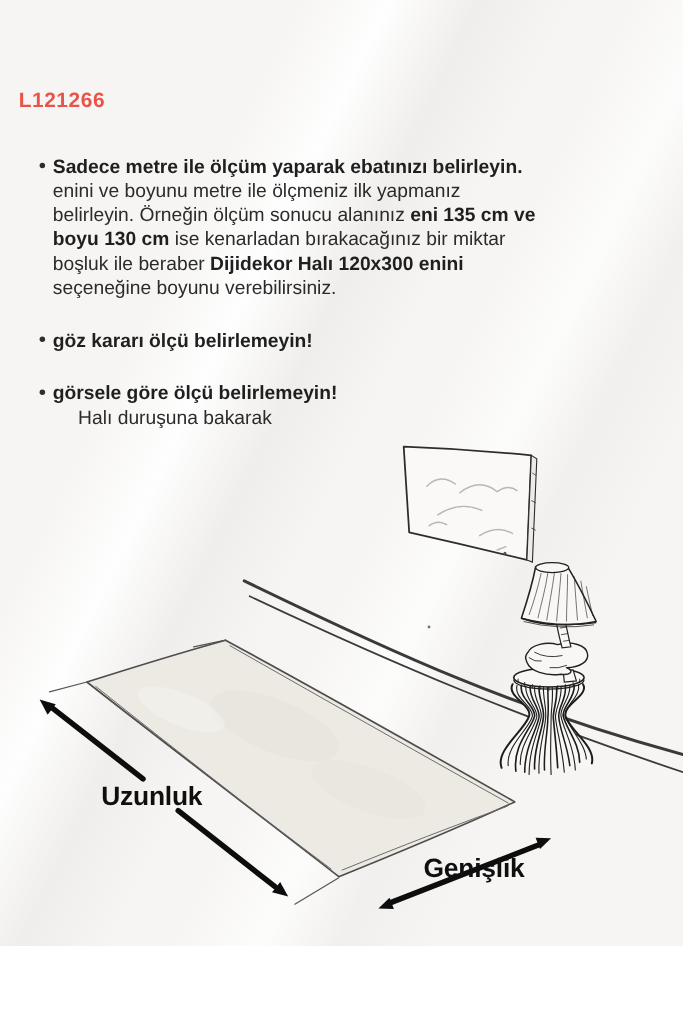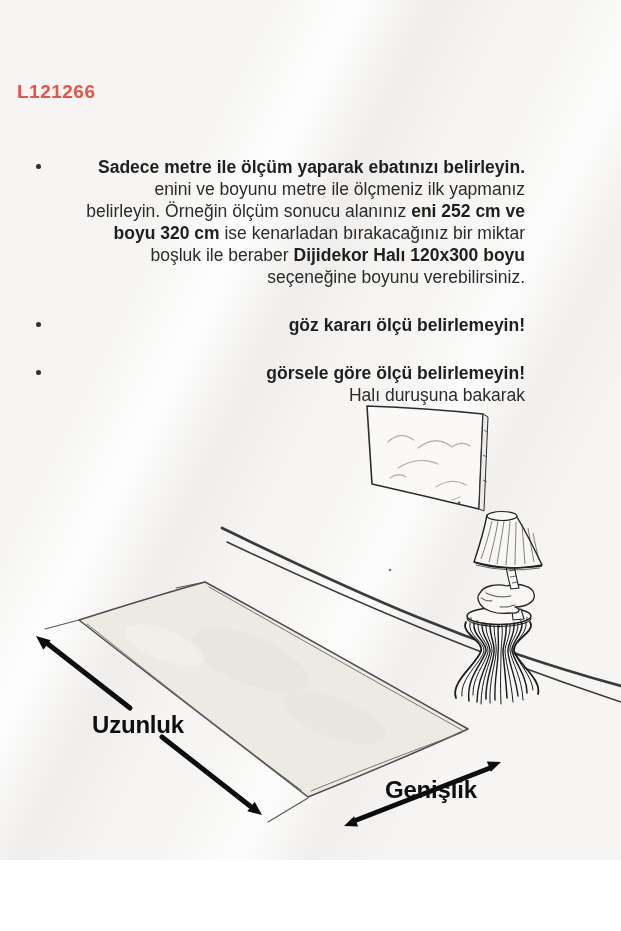--- a/index.html
+++ b/index.html
@@ -15,21 +15,21 @@
 
   .product-code{
     position:absolute; left:17px; top:81px; z-index:1;
     font-size:19px; font-weight:700; letter-spacing:0.5px;
     color:var(--accent,#ea5348);
   }
   .title{position:absolute; left:55px; top:68px; z-index:2; white-space:nowrap;}
   .title .t1{display:block; font-size:28px; line-height:40px; font-weight:800; letter-spacing:-0.2px; color:#1d1d1d;}
   .title .t2{display:block; font-size:30px; line-height:40px; font-weight:400; letter-spacing:0.2px; color:#242424;}
 
-  .bullets{position:absolute; left:35px; top:156px; width:490px; z-index:2;text-align:right;}
+  .bullets{position:absolute; left:35px; top:140px; width:490px; z-index:2;}
   .bullet{position:relative; padding-left:13px; margin-bottom:26px; font-size:17.5px; line-height:22px;}
   .bullet .dot{position:absolute; left:1px; top:8px; width:5px; height:5px; border-radius:50%; background:#2e2e2e;}
   .bullet .line{white-space:nowrap;}
   .bullet .b{font-weight:700; color:#1f1f1f;}
   .bullet:not(:first-child) .line:nth-child(3){margin-left:23px;}
 
   svg.illustration{position:absolute; left:0; top:0; z-index:1;}
 
   .dim-label{position:absolute; z-index:3; font-weight:700; font-size:24px; letter-spacing:-0.2px; color:#0f0f0f; white-space:nowrap;}
   .dim-label.uzunluk{left:92px; top:711px;}
@@ -43,23 +43,23 @@
   <div class="streak s2"></div>
 
   <div class="product-code">L121266</div>
 
 
   <div class="bullets">
       <div class="bullet">
         <span class="dot"></span>
         <div class="line"><span class="b">Sadece metre ile ölçüm yaparak ebatınızı belirleyin.</span></div>
         <div class="line"><span>enini ve boyunu metre ile ölçmeniz ilk yapmanız</span></div>
-        <div class="line"><span>belirleyin. Örneğin ölçüm sonucu alanınız </span><span class="b">eni 252 cm ve</span></div>
-        <div class="line"><span class="b">boyu 320 cm</span><span> ise kenarladan bırakacağınız bir miktar</span></div>
-        <div class="line"><span>boşluk ile beraber </span><span class="b">Dijidekor Halı 120x300 boyu</span></div>
+        <div class="line"><span>belirleyin. Örneğin ölçüm sonucu alanınız </span><span class="b">eni 135 cm ve</span></div>
+        <div class="line"><span class="b">boyu 130 cm</span><span> ise kenarladan bırakacağınız bir miktar</span></div>
+        <div class="line"><span>boşluk ile beraber </span><span class="b">Dijidekor Halı 120x300 enini</span></div>
         <div class="line"><span>seçeneğine boyunu verebilirsiniz.</span></div>
       </div>
       <div class="bullet">
         <span class="dot"></span>
         <div class="line"><span class="b">göz kararı ölçü belirlemeyin!</span></div>
       </div>
       <div class="bullet">
         <span class="dot"></span>
         <div class="line"><span class="b">görsele göre ölçü belirlemeyin!</span></div>
         <div class="line"><span>Halı duruşuna bakarak</span></div>

